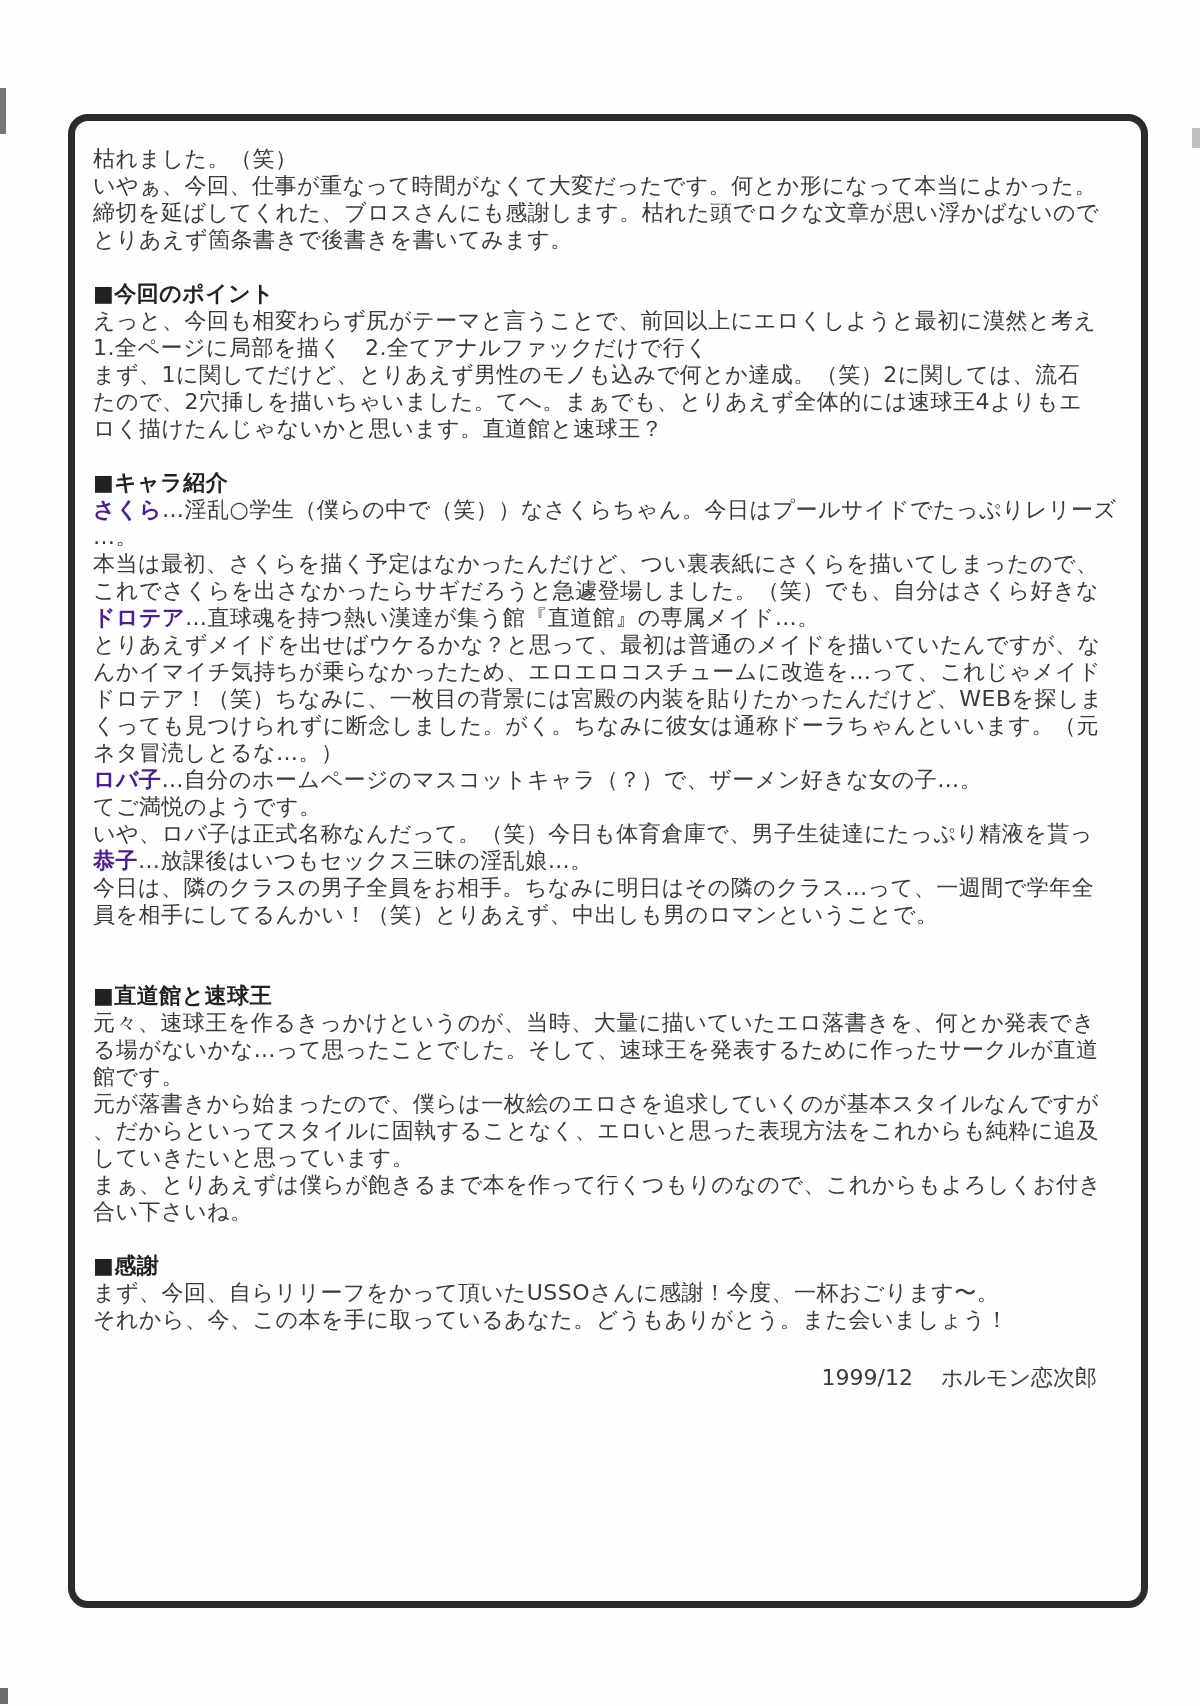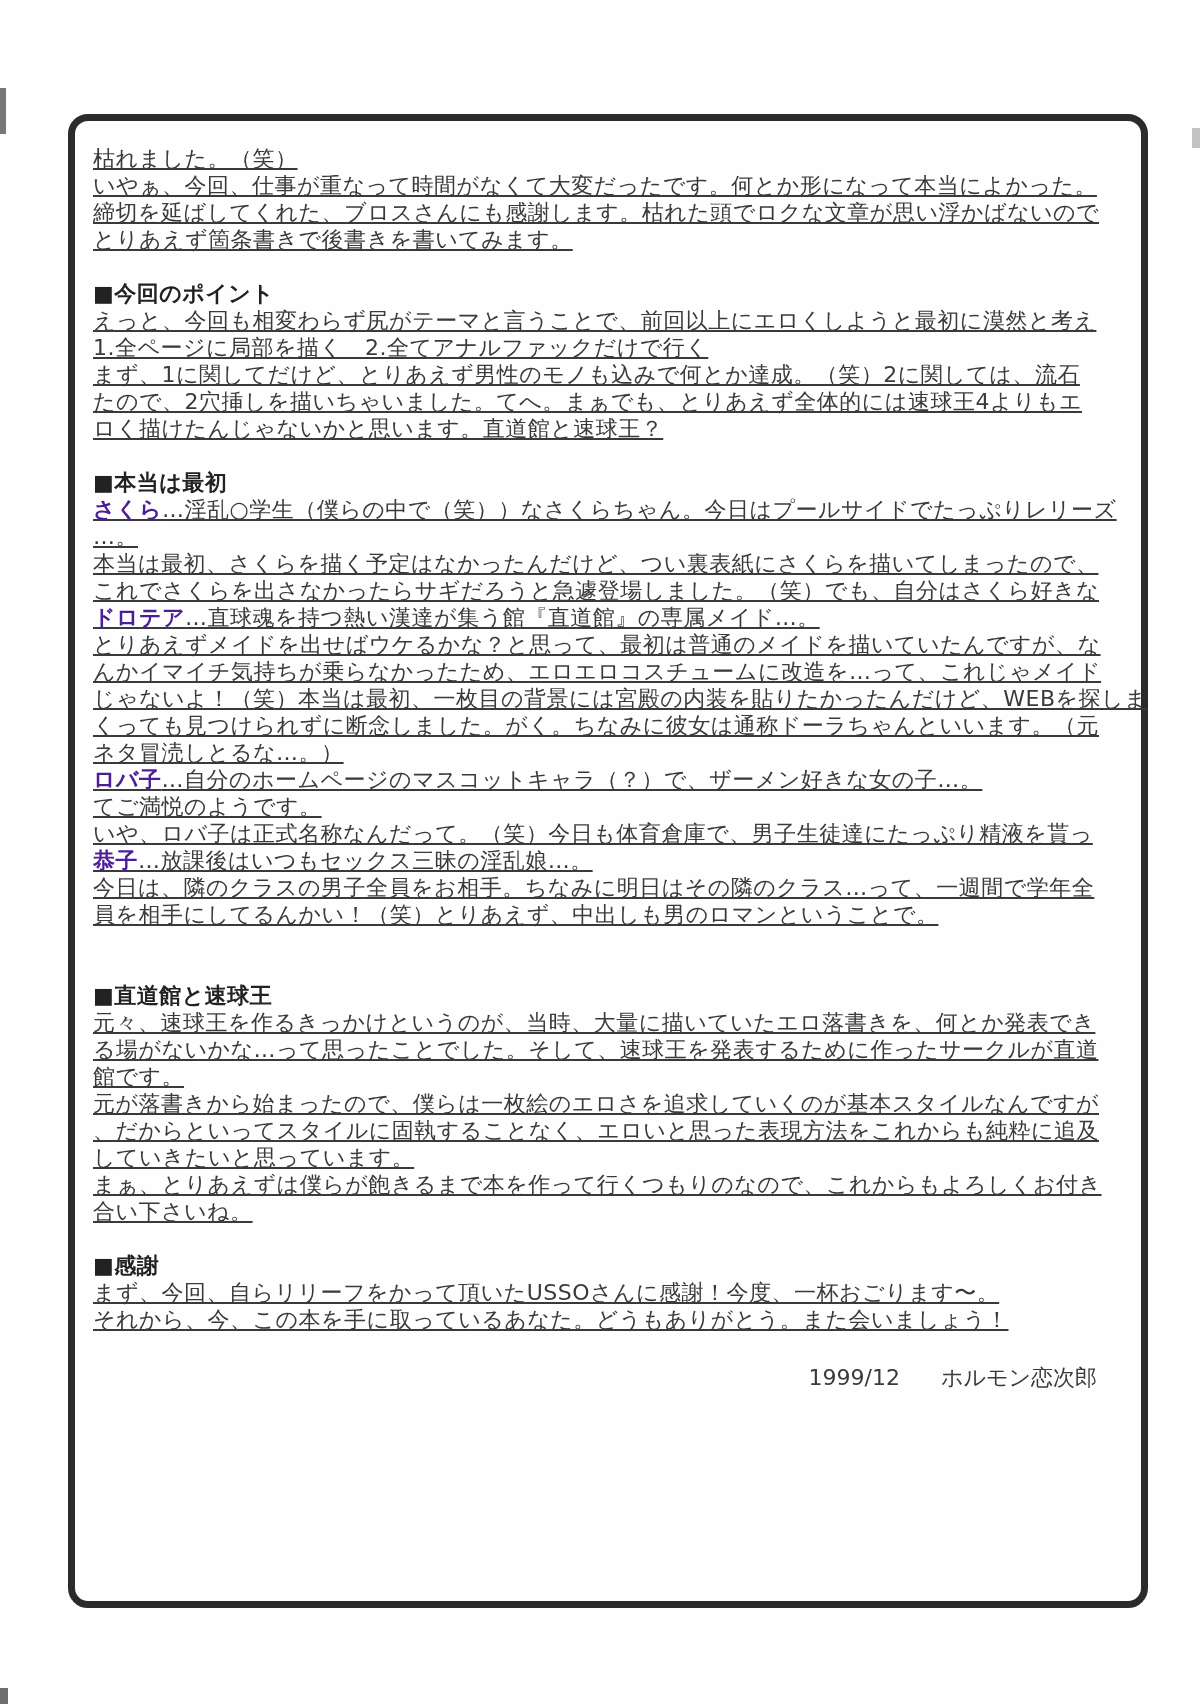--- a/index.html
+++ b/index.html
@@ -29,21 +29,20 @@
   }
   .doc {
     color: #3a3a3a;
     font-size: 22px;
     line-height: 27px;
     letter-spacing: 0.5px;
   }
   .line {
     height: 27px;
     white-space: nowrap;
-    text-decoration: underline;
   }
   .heading {
     height: 27px;
     font-weight: 700;
     color: #222222;
     white-space: nowrap;
   }
   .gap {
     height: 27px;
   }
@@ -53,21 +52,21 @@
   }
   .signature {
     margin-top: 30px;
     text-align: right;
     padding-right: 28px;
     font-size: 22px;
     color: #3a3a3a;
     white-space: nowrap;
   }
   .sig-date {
-    margin-right: 41px;
+    margin-right: 28px;
   }
   .artifact {
     position: absolute;
     background: #4a4a4a;
   }
   .artifact-tl { left: 0; top: 88px; width: 6px; height: 46px; opacity: 0.75; }
   .artifact-bl { left: 0; bottom: 2px; width: 8px; height: 16px; opacity: 0.8; }
   .artifact-r  { left: 1192px; top: 128px; width: 8px; height: 20px; background: #c2c2c2; }
 </style>
 </head>
@@ -85,30 +84,30 @@
         <div class="gap"></div>
         <div class="heading">■今回のポイント</div>
         <div>
           <div class="line"><span>えっと、今回も相変わらず尻がテーマと言うことで、前回以上にエロくしようと最初に漠然と考え</span></div>
           <div class="line"><span>1.全ページに局部を描く　2.全てアナルファックだけで行く</span></div>
           <div class="line"><span>まず、1に関してだけど、とりあえず男性のモノも込みで何とか達成。（笑）2に関しては、流石</span></div>
           <div class="line"><span>たので、2穴挿しを描いちゃいました。てへ。まぁでも、とりあえず全体的には速球王4よりもエ</span></div>
           <div class="line"><span>ロく描けたんじゃないかと思います。直道館と速球王？</span></div>
         </div>
         <div class="gap"></div>
-        <div class="heading">■本当は最初</div>
+        <div class="heading">■キャラ紹介</div>
         <div>
           <div class="line"><span class="bold">さくら</span><span>…淫乱○学生（僕らの中で（笑））なさくらちゃん。今日はプールサイドでたっぷりレリーズ</span></div>
           <div class="line"><span>…。</span></div>
           <div class="line"><span>本当は最初、さくらを描く予定はなかったんだけど、つい裏表紙にさくらを描いてしまったので、</span></div>
           <div class="line"><span>これでさくらを出さなかったらサギだろうと急遽登場しました。（笑）でも、自分はさくら好きな</span></div>
           <div class="line"><span class="bold">ドロテア</span><span>…直球魂を持つ熱い漢達が集う館『直道館』の専属メイド…。</span></div>
           <div class="line"><span>とりあえずメイドを出せばウケるかな？と思って、最初は普通のメイドを描いていたんですが、な</span></div>
           <div class="line"><span>んかイマイチ気持ちが乗らなかったため、エロエロコスチュームに改造を…って、これじゃメイド</span></div>
-          <div class="line"><span>じゃないよ！（笑）本当は最初、一枚目の背景には宮殿の内装を貼りたかったんだけど、WEBを探しま</span></div>
+          <div class="line"><span>ドロテア！（笑）ちなみに、一枚目の背景には宮殿の内装を貼りたかったんだけど、WEBを探しま</span></div>
           <div class="line"><span>くっても見つけられずに断念しました。がく。ちなみに彼女は通称ドーラちゃんといいます。（元</span></div>
           <div class="line"><span>ネタ冒涜しとるな…。）</span></div>
           <div class="line"><span class="bold">ロバ子</span><span>…自分のホームページのマスコットキャラ（？）で、ザーメン好きな女の子…。</span></div>
           <div class="line"><span>てご満悦のようです。</span></div>
           <div class="line"><span>いや、ロバ子は正式名称なんだって。（笑）今日も体育倉庫で、男子生徒達にたっぷり精液を貰っ</span></div>
           <div class="line"><span class="bold">恭子</span><span>…放課後はいつもセックス三昧の淫乱娘…。</span></div>
           <div class="line"><span>今日は、隣のクラスの男子全員をお相手。ちなみに明日はその隣のクラス…って、一週間で学年全</span></div>
           <div class="line"><span>員を相手にしてるんかい！（笑）とりあえず、中出しも男のロマンということで。</span></div>
         </div>
         <div class="gap"></div>

